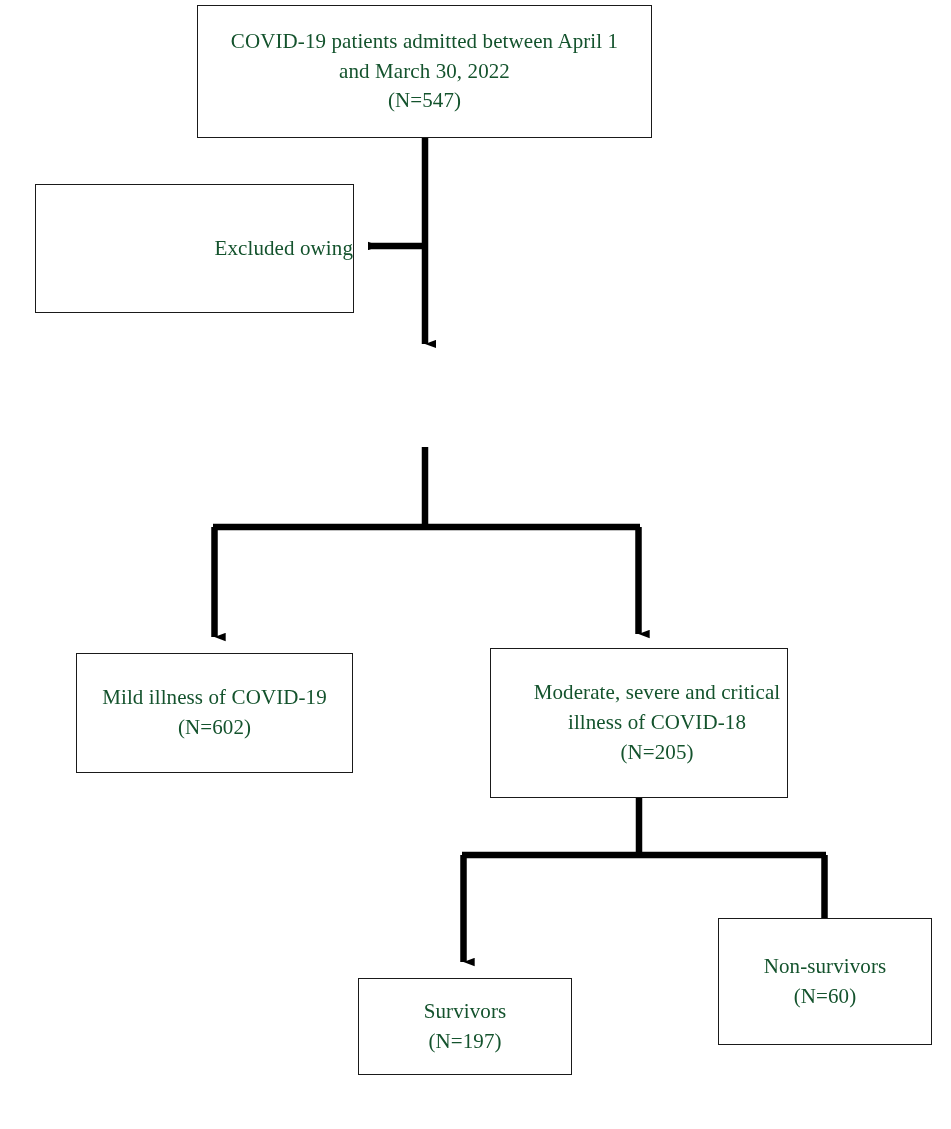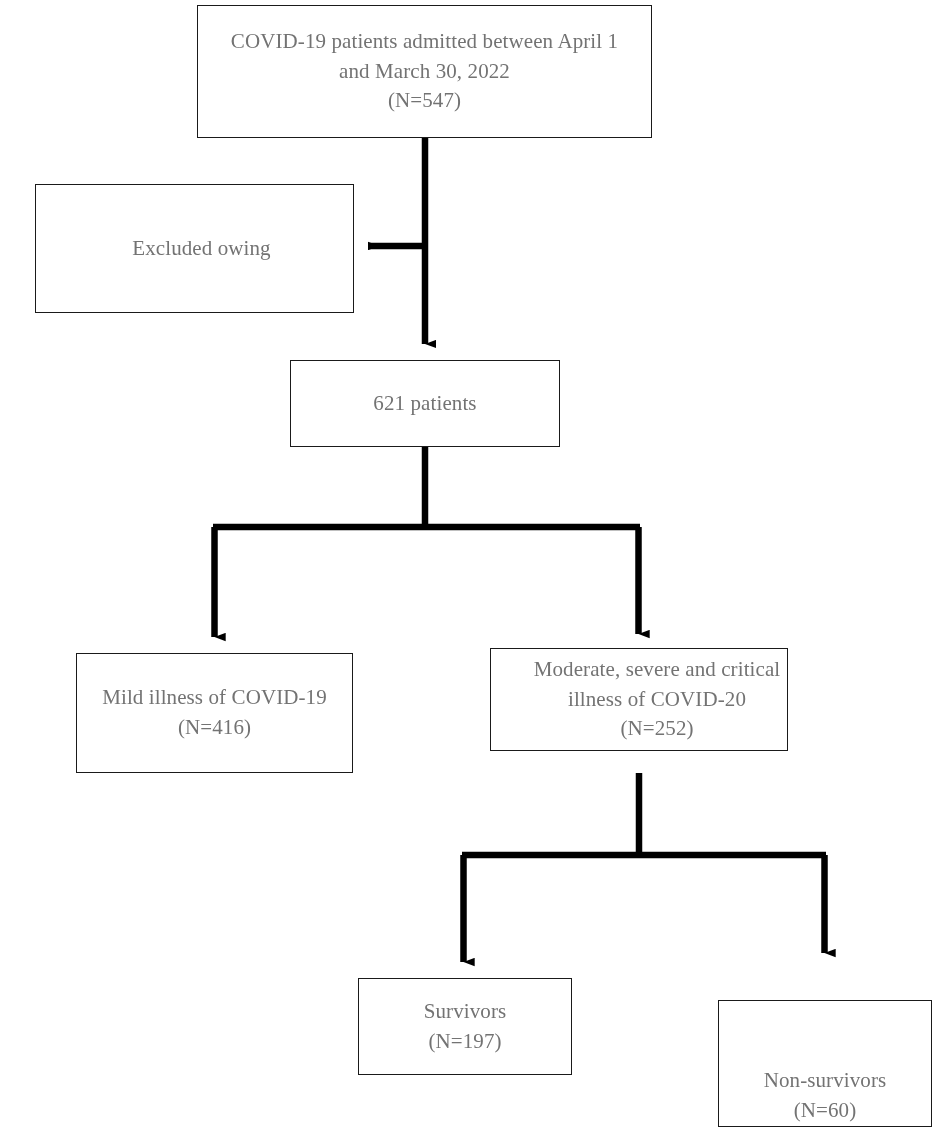--- a/index.html
+++ b/index.html
@@ -7,21 +7,21 @@
     margin: 0;
     padding: 0;
     background: #ffffff;
   }
   #flow-root {
     position: relative;
     width: 951px;
     height: 1129px;
     background: #ffffff;
     font-family: "Liberation Serif", "DejaVu Serif", serif;
-    color: #737373;
+    color: #14532d;
     overflow: hidden;
   }
   #connector-layer {
     position: absolute;
     left: 0;
     top: 0;
     width: 951px;
     height: 1129px;
     pointer-events: none;
   }
@@ -39,33 +39,33 @@
   }
   .node .line {
     display: block;
     white-space: pre;
   }
   .node.center {
     align-items: center;
     text-align: center;
   }
   .node.left {
-    align-items: center;
+    align-items: flex-end;
     text-align: left;
     padding-left: 14px;
   }
 
   
   #node-admitted   { left: 197px; top: 5px;    width: 455px; height: 133px; }
   #node-excluded   { left: 35px;  top: 184px;  width: 319px; height: 129px; }
   #node-eligible   { left: 290px; top: 360px;  width: 270px; height: 87px;  }
   #node-mild       { left: 76px;  top: 653px;  width: 277px; height: 120px; }
-  #node-moderate   { left: 490px; top: 648px;  width: 298px; height: 103px; padding-left: 36px; }
+  #node-moderate   { left: 490px; top: 648px;  width: 298px; height: 150px; padding-left: 36px; }
   #node-survivors  { left: 358px; top: 978px;  width: 214px; height: 97px; }
-  #node-nonsurv    { left: 718px; top: 1000px;  width: 214px; height: 127px; justify-content: flex-end; }
+  #node-nonsurv    { left: 718px; top: 918px;  width: 214px; height: 127px; }
 </style>
 </head>
 <body>
 
 <div id="flow-root">
 
   <svg id="connector-layer" viewBox="0 0 951 1129" width="951" height="1129" aria-hidden="true">
     <defs>
       <marker id="arrow-down" markerWidth="14" markerHeight="14" refX="4.2" refY="11.2" orient="auto" markerUnits="userSpaceOnUse">
         <path d="M 0 0 L 8.4 0 L 4.2 11.2 Z" fill="#000000"></path>
@@ -101,33 +101,30 @@
   <div class="node center" id="node-admitted">
     <span class="line">COVID-19 patients admitted between April 1</span>
     <span class="line">and March 30, 2022</span>
     <span class="line">(N=547)</span>
   </div>
 
   <div class="node left" id="node-excluded">
     <span class="line">Excluded owing</span>
   </div>
 
-  <div class="node center" id="node-eligible">
-    <span class="line">621 patients</span>
-  </div>
 
   <div class="node center" id="node-mild">
     <span class="line">Mild illness of COVID-19</span>
-    <span class="line">(N=416)</span>
+    <span class="line">(N=602)</span>
   </div>
 
   <div class="node center" id="node-moderate">
     <span class="line">Moderate, severe and critical</span>
-    <span class="line">illness of COVID-20</span>
-    <span class="line">(N=252)</span>
+    <span class="line">illness of COVID-18</span>
+    <span class="line">(N=205)</span>
   </div>
 
   <div class="node center" id="node-survivors">
     <span class="line">Survivors</span>
     <span class="line">(N=197)</span>
   </div>
 
   <div class="node center" id="node-nonsurv">
     <span class="line">Non-survivors</span>
     <span class="line">(N=60)</span>

